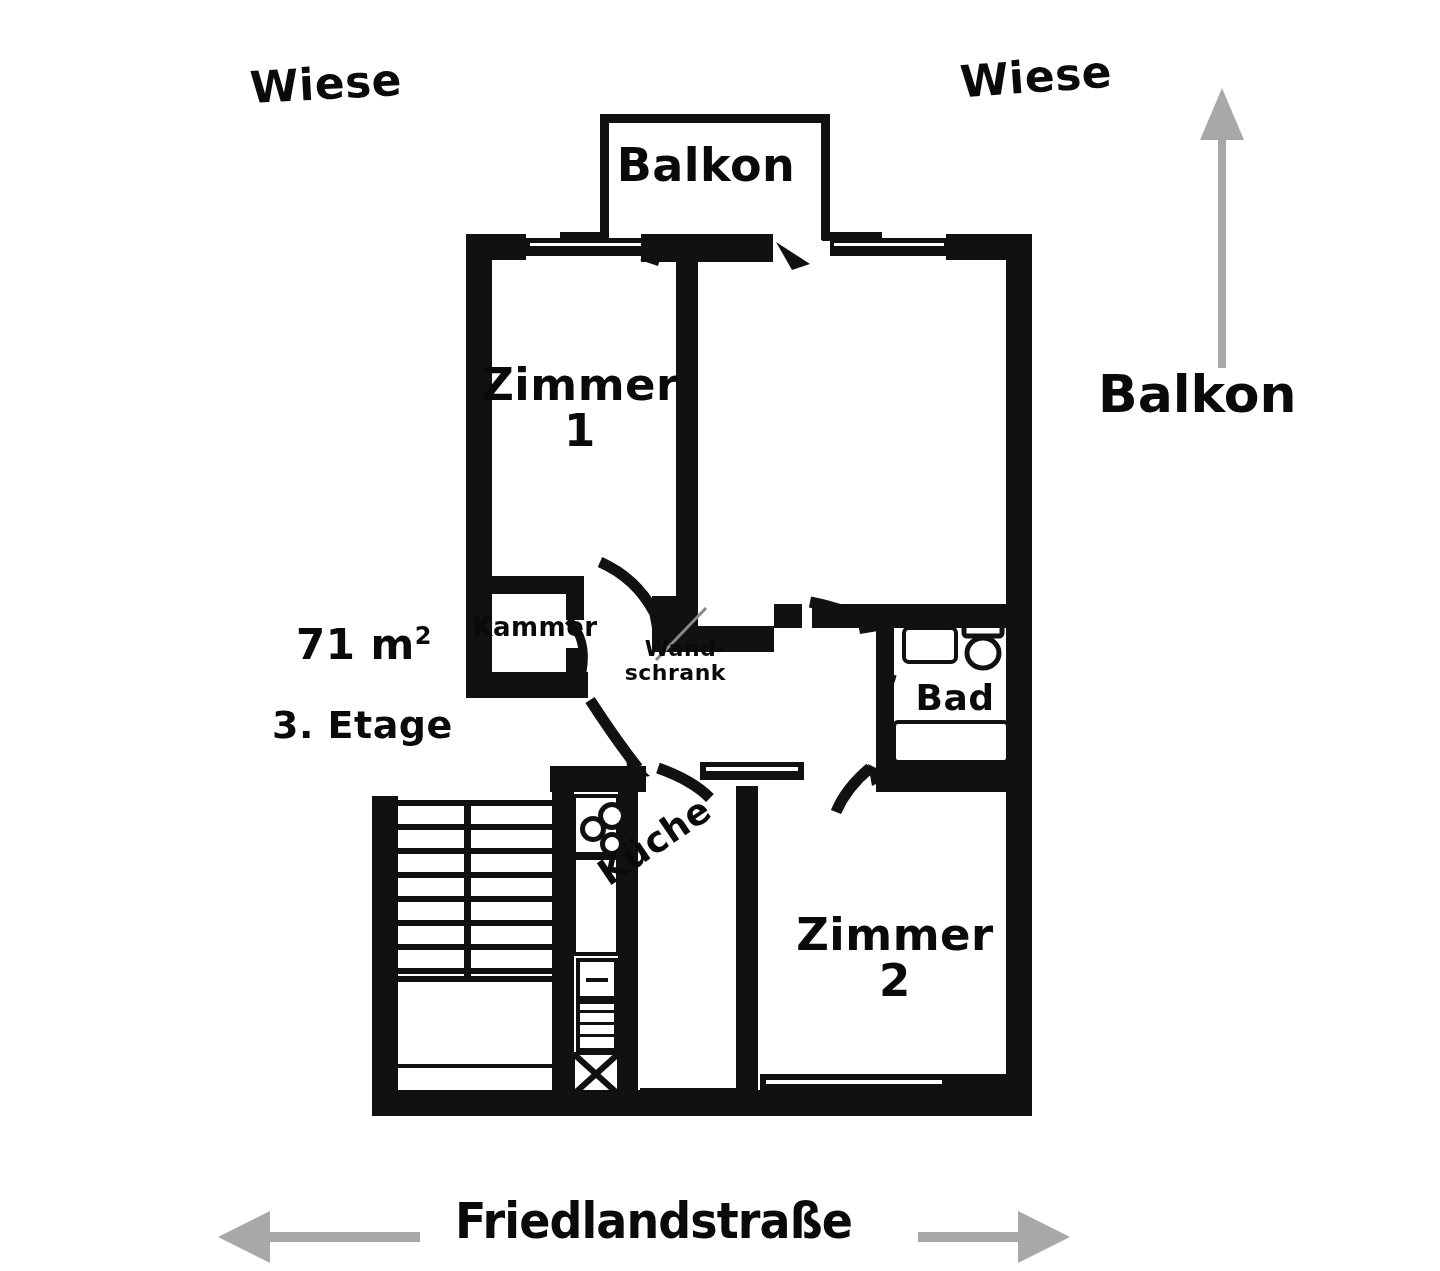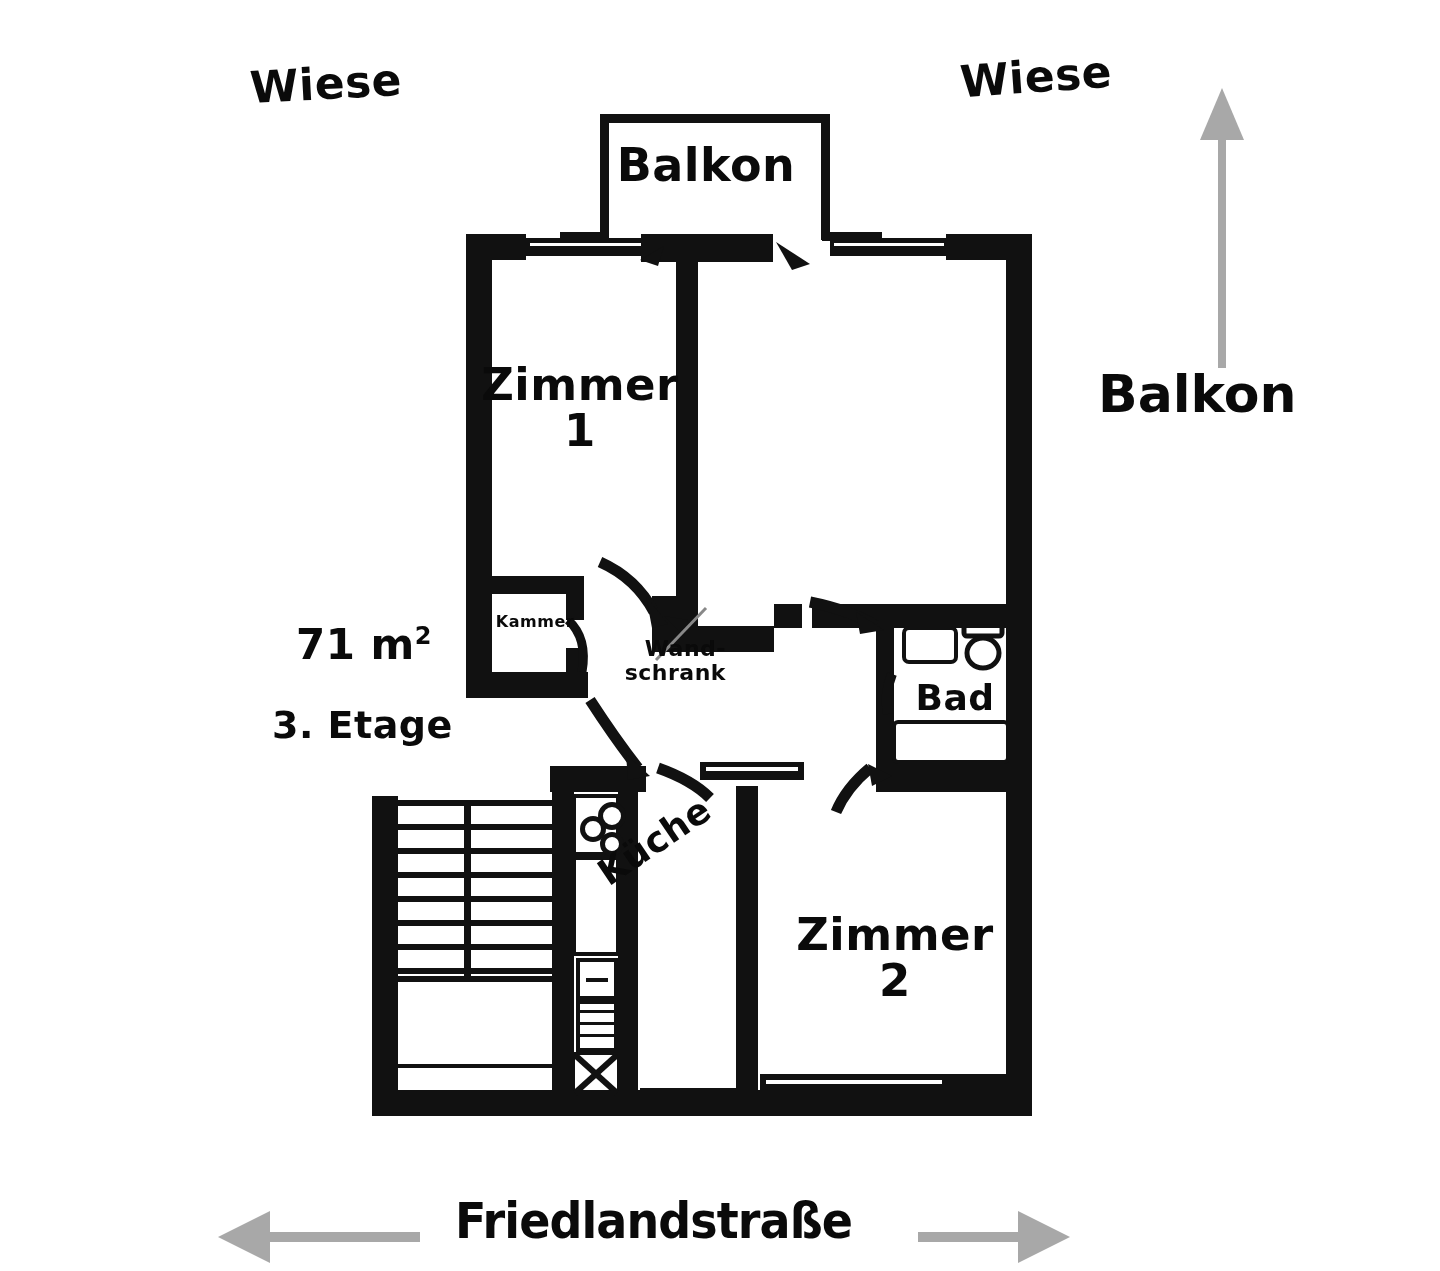--- a/index.html
+++ b/index.html
@@ -24,21 +24,21 @@
                 transform:scaleX(.92);transform-origin:left top;}
 
   
   .arrow-shaft{position:absolute;background:#a8a8a8;}
   .arrow-head{position:absolute;width:0;height:0;}
 
   
   #lbl-balkon{left:596px;top:142px;width:220px;font-size:46px;}
   #lbl-zimmer1{left:470px;top:362px;width:220px;font-size:45px;}
   #lbl-wohnzimmer{left:730px;top:360px;width:240px;font-size:45px;}
-  #lbl-kammer{left:470px;top:614px;width:130px;font-size:16px;}
+  #lbl-kammer{left:470px;top:614px;width:130px;font-size:26px;}
   #lbl-wandschrank{left:606px;top:637px;width:120px;font-size:22px;text-align:right;line-height:1.08;}
   #lbl-bad{left:900px;top:680px;width:110px;font-size:36px;}
   #lbl-zimmer2{left:780px;top:912px;width:230px;font-size:45px;}
   #lbl-kueche{left:592px;top:862px;width:140px;font-size:36px;
               transform:rotate(-34deg);transform-origin:left top;text-align:left;}
 
   
   .fix{position:absolute;border:4px solid #111;box-sizing:border-box;background:#fff;}
   .burner{position:absolute;border:5px solid #111;border-radius:50%;background:#fff;}
   .stair-step{position:absolute;background:#111;}

